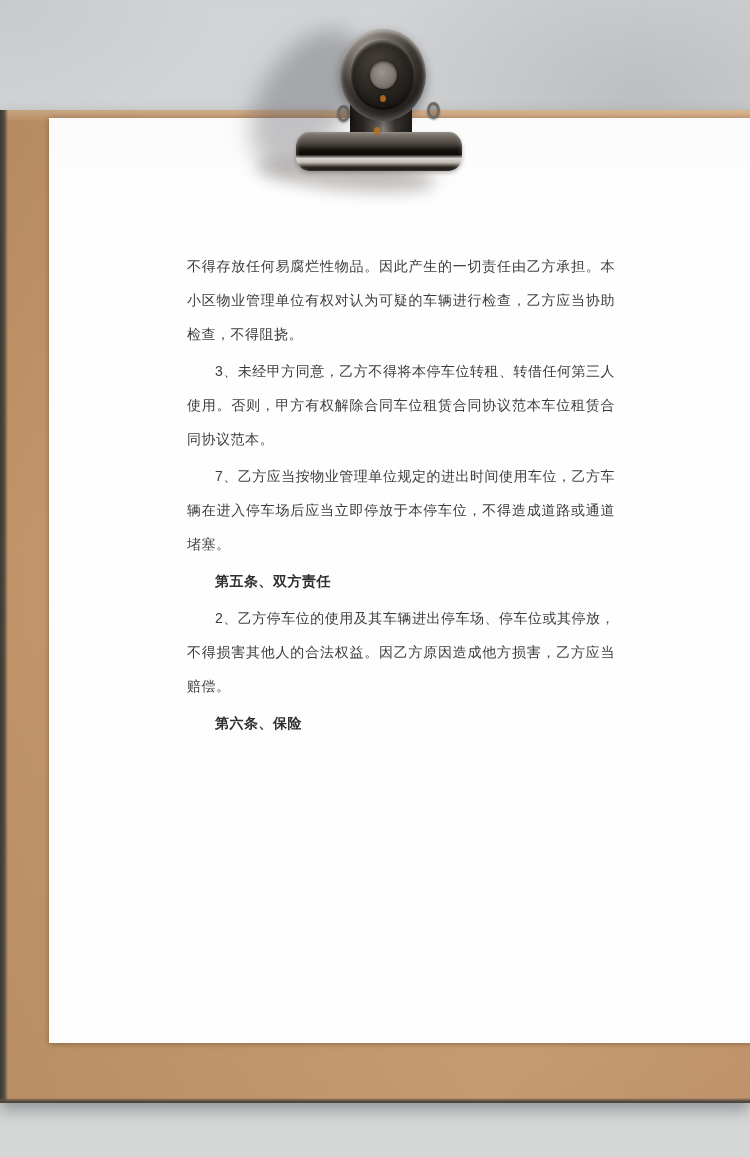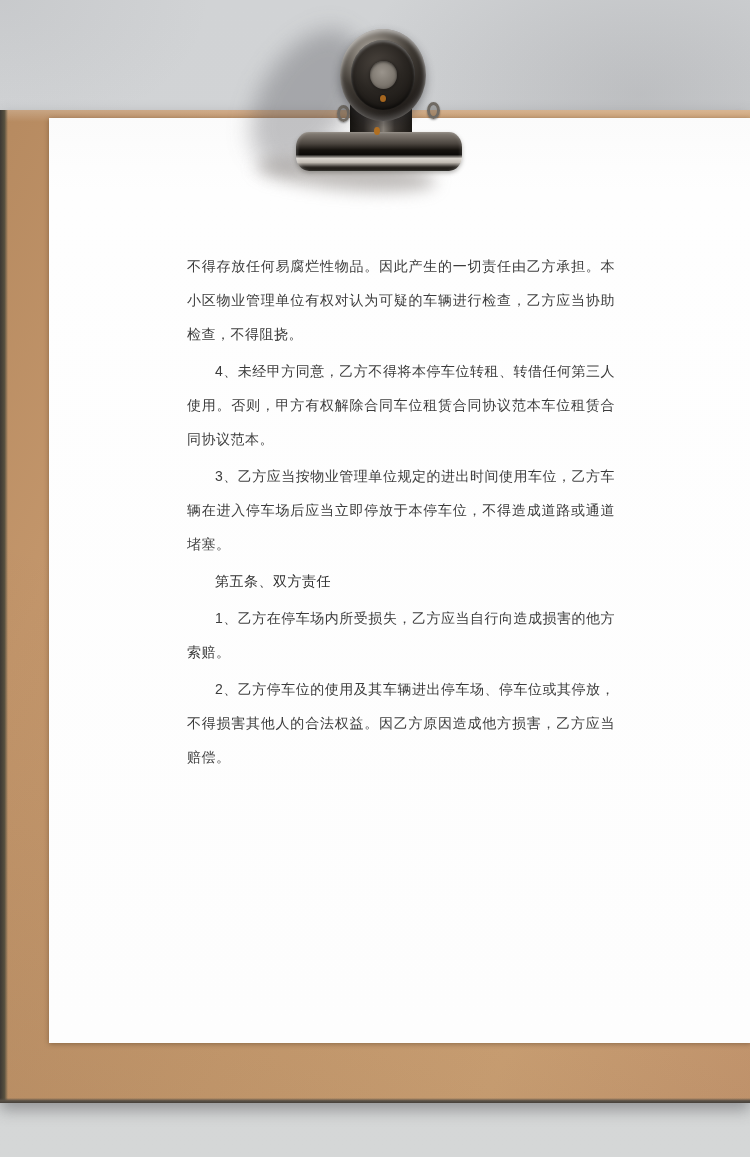--- a/index.html
+++ b/index.html
@@ -66,21 +66,21 @@
     left: 138px; top: 131px;
     width: 428px;
     color: #3c3c3c;
     font-size: 14px;
     line-height: 34px;
     text-align: justify;
     letter-spacing: 0.5px;
   }
   .doc p { margin: 0 0 3px 0; text-indent: 2em; }
   .doc p.cont { text-indent: 0; }
-  .doc p.heading { font-weight: normal; color: #2e2e2e; margin: 2px 0 3px 0; }
+  .doc p.heading { font-weight: bold; color: #2e2e2e; margin: 2px 0 3px 0; }
 
   
   .clip { position: absolute; left: 0; top: 0; width: 750px; height: 230px; }
 
   .clip-wall-shadow {
     position: absolute; left: 262px; top: 22px;
     width: 88px; height: 152px;
     background: rgba(72,72,78,0.32);
     border-radius: 50%;
     filter: blur(11px);
@@ -179,25 +179,25 @@
 
   <div class="clipboard">
     <div class="board-shade"></div>
     <div class="board-side-left"></div>
     <div class="board-edge-bottom"></div>
   </div>
 
   <div class="paper">
     <div class="doc">
       <p class="cont">不得存放任何易腐烂性物品。因此产生的一切责任由乙方承担。本小区物业管理单位有权对认为可疑的车辆进行检查，乙方应当协助检查，不得阻挠。</p>
-      <p>4、未经甲方同意，乙方不得将本停车位转租、转借任何第三人使用。否则，甲方有权解除合同车位租赁合同协议范本车位租赁合同协议范本。</p>
-      <p>3、乙方应当按物业管理单位规定的进出时间使用车位，乙方车辆在进入停车场后应当立即停放于本停车位，不得造成道路或通道堵塞。</p>
+      <p>3、未经甲方同意，乙方不得将本停车位转租、转借任何第三人使用。否则，甲方有权解除合同车位租赁合同协议范本车位租赁合同协议范本。</p>
+      <p>7、乙方应当按物业管理单位规定的进出时间使用车位，乙方车辆在进入停车场后应当立即停放于本停车位，不得造成道路或通道堵塞。</p>
       <p class="heading">第五条、双方责任</p>
-      <p>1、乙方在停车场内所受损失，乙方应当自行向造成损害的他方索赔。</p>
       <p>2、乙方停车位的使用及其车辆进出停车场、停车位或其停放，不得损害其他人的合法权益。因乙方原因造成他方损害，乙方应当赔偿。</p>
+      <p class="heading">第六条、保险</p>
     </div>
   </div>
 
   <div class="clip">
     <div class="clip-wall-shadow"></div>
     <div class="clip-bar-shadow"></div>
     <div class="clip-stem"></div>
     <div class="clip-ear left"></div>
     <div class="clip-ear right"></div>
     <div class="clip-knob">

